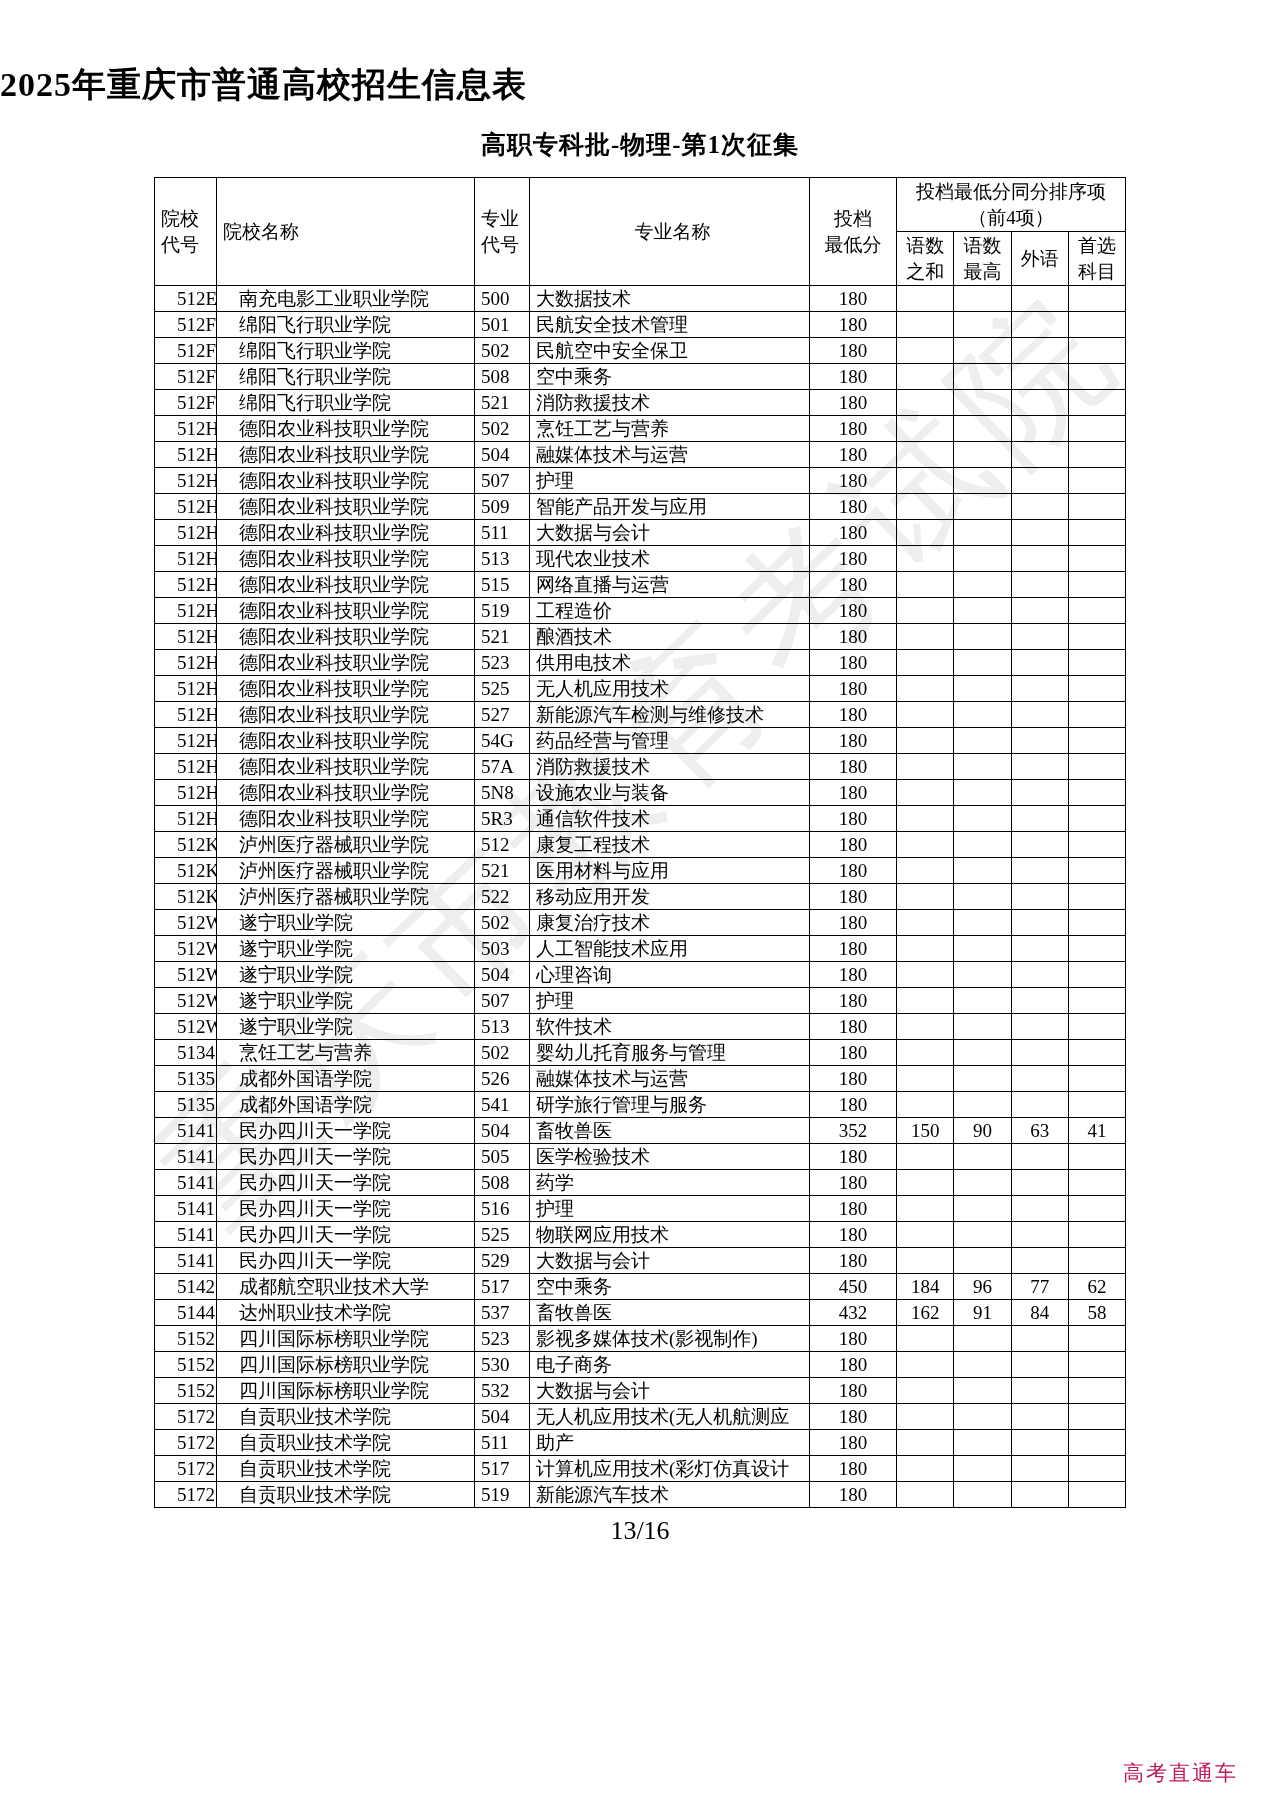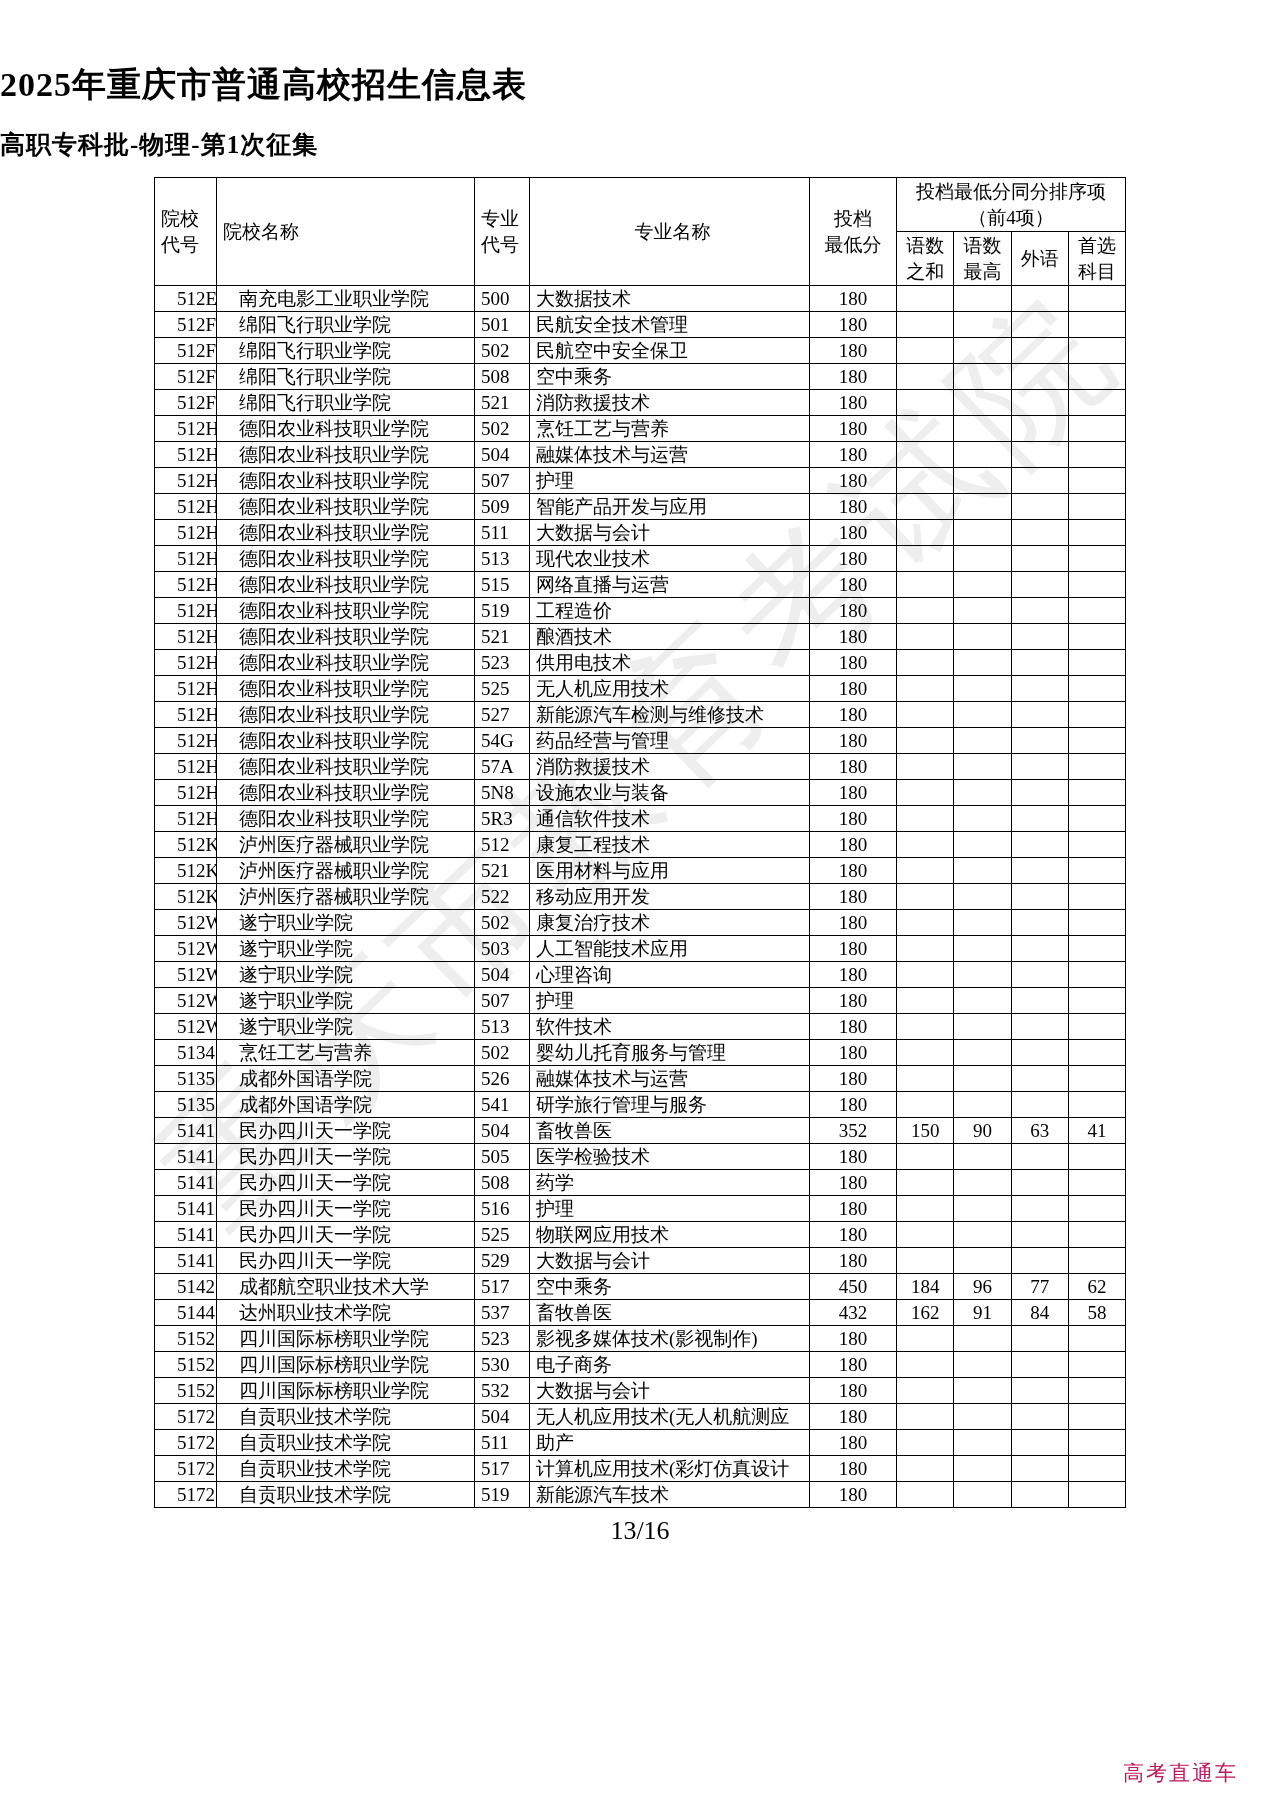--- a/index.html
+++ b/index.html
@@ -6,21 +6,21 @@
   html,body { background:#ffffff; }
   body {
     width:1280px; height:1811px; position:relative; overflow:hidden;
     font-family:"Liberation Serif","DejaVu Serif",serif; color:#000;
   }
   .title {
     text-align:left; font-size:34px; font-weight:bold;
     padding-top:62px; letter-spacing:1px;
   }
   .subtitle {
-    text-align:left; font-size:25px; font-weight:bold;
+    text-align:center; font-size:25px; font-weight:bold;
     margin-top:20px; letter-spacing:1px;
   }
   table.grid {
     border-collapse:collapse; table-layout:fixed;
     width:972px; margin:16px auto 0 auto;
     position:relative; z-index:2;
   }
   .grid th, .grid td {
     border:1.5px solid #000;
     font-size:19px; font-weight:normal;

